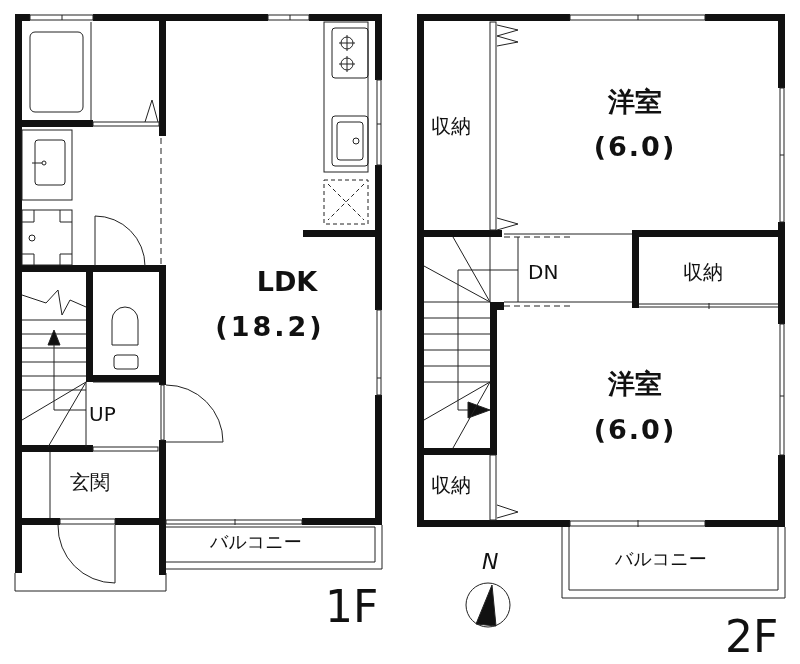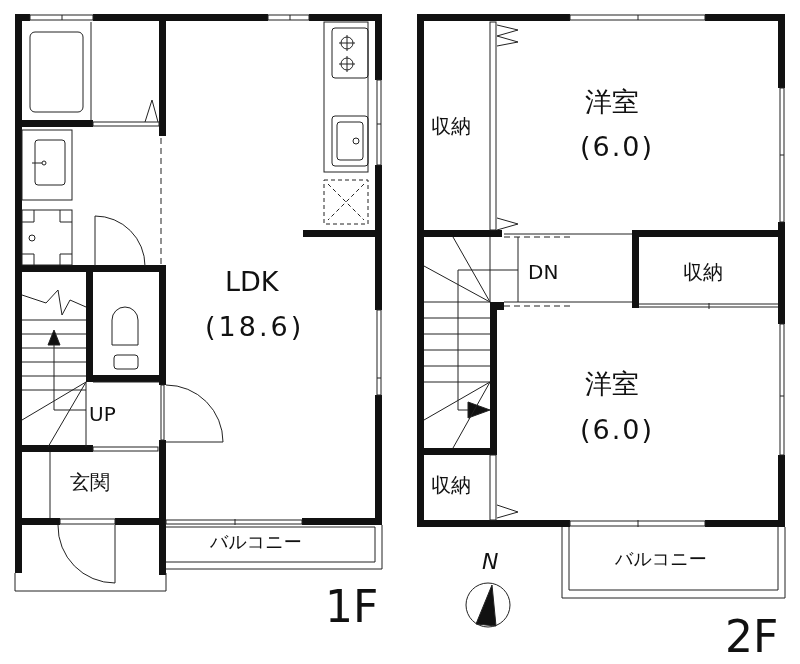--- a/index.html
+++ b/index.html
@@ -1,19 +1,19 @@
 <!DOCTYPE html>
 <html><head>
 <meta charset="utf-8">
 <style>
   html,body{margin:0;padding:0;background:#fff;}
   body{width:800px;height:664px;position:relative;overflow:hidden;font-family:"DejaVu Sans","Liberation Sans",sans-serif;}
   svg{position:absolute;left:0;top:0;}
   .lbl{position:absolute;color:#111;white-space:nowrap;line-height:1;}
-  .room{font-size:27px;}
+  .room{font-size:27px;text-align:center;font-weight:bold;}
   .small{font-size:20px;}
   .floor{font-size:44px;}
 </style>
 </head>
 <body>
 
 <svg width="800" height="664" viewBox="0 0 800 664">
   <g fill="none" stroke="#222" stroke-width="1">
 
     <g fill="#111" stroke="none">
@@ -182,24 +182,24 @@
     </g>
 
     <polyline points="562,527 562,598 785,598 785,527"></polyline>
     <polyline points="569,527 569,590 778,590 778,527"></polyline>
 
     <circle cx="488" cy="605" r="22"></circle>
     <polygon points="476,624 492,585 496,626" fill="#111"></polygon>
   </g>
 </svg>
 
-<div class="lbl room" style="left:225px;top:268px;width:90px;">
+<div class="lbl room" style="left:242px;top:268px;width:90px;">
   <div>LDK</div>
 </div>
-<div class="lbl room" style="left:205px;top:313px;width:130px;letter-spacing:3px;">(18.6)</div>
+<div class="lbl room" style="left:205px;top:313px;width:130px;letter-spacing:3px;">(18.2)</div>
 <div class="lbl small" style="left:89px;top:404px;">UP</div>
 <div class="lbl" style="left:70px;top:472px;font-size:20px;">玄関</div>
 <div class="lbl small" style="left:210px;top:533px;font-size:18px;">バルコニー</div>
 <div class="lbl floor" style="left:325px;top:585px;">1F</div>
 
 <div class="lbl room" style="left:585px;top:88px;width:100px;">洋室</div>
 <div class="lbl room" style="left:580px;top:133px;width:110px;letter-spacing:2px;">(6.0)</div>
 <div class="lbl small" style="left:431px;top:116px;">収納</div>
 <div class="lbl small" style="left:528px;top:262px;text-align:center;">DN</div>
 <div class="lbl small" style="left:683px;top:262px;">収納</div>

